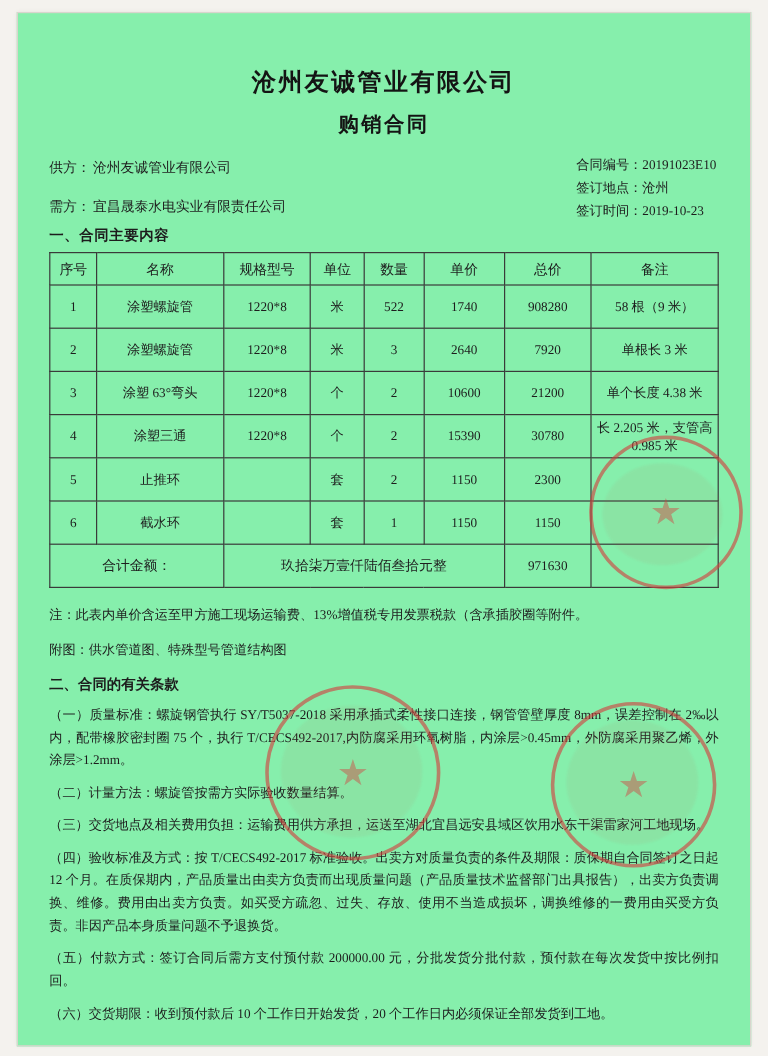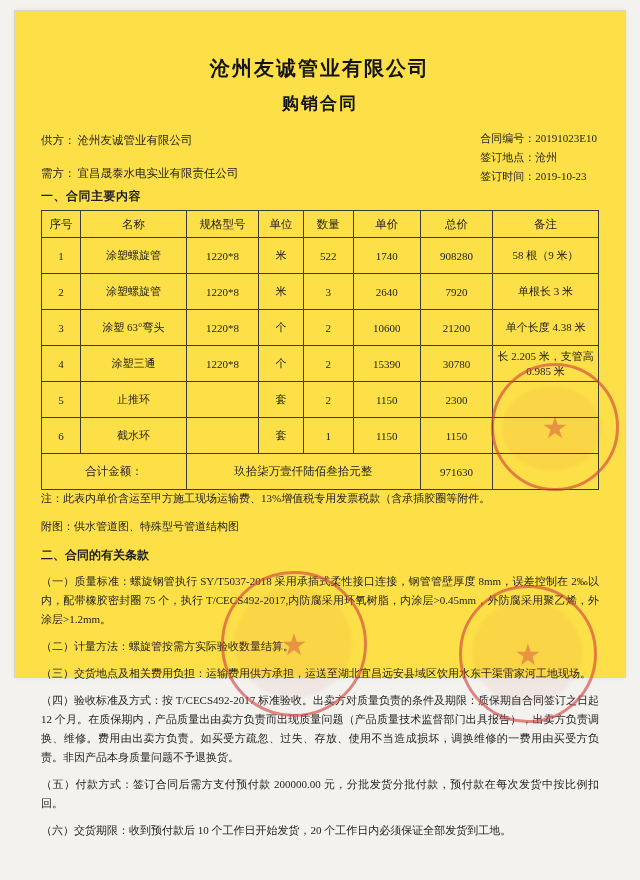--- a/index.html
+++ b/index.html
@@ -20,22 +20,22 @@
     height: 880px;
     background: #f4f2ee;
     box-sizing: border-box;
     overflow: hidden;
   }
   .paper {
     position: absolute;
     left: 14px;
     top: 10px;
     width: 612px;
-    height: 668px;
-    background: #fde047;
+    height: 862px;
+    background: #86efac;
     border: 1px solid #d8d5cd;
     box-shadow: 0 0 4px rgba(0,0,0,0.08);
     box-sizing: border-box;
   }
   .inner {
     position: absolute;
     left: 26px;
     top: 20px;
     right: 26px;
     bottom: 8px;
@@ -115,21 +115,21 @@
   .col-total { width: 13%; }
   .col-remark { width: 19%; margin-top: 44px; }
   .sum-label {
     font-size: 11.5px;
   }
   .sum-words {
     font-size: 11.5px;
   }
   .note {
     font-size: 11px;
-    margin-top: 0;
+    margin-top: 15px;
     line-height: 16px;
   }
   .attach {
     font-size: 11px;
     margin-top: 13px;
   }
   .sec2 {
     font-size: 12px;
     font-weight: bold;
     margin-top: 13px;

